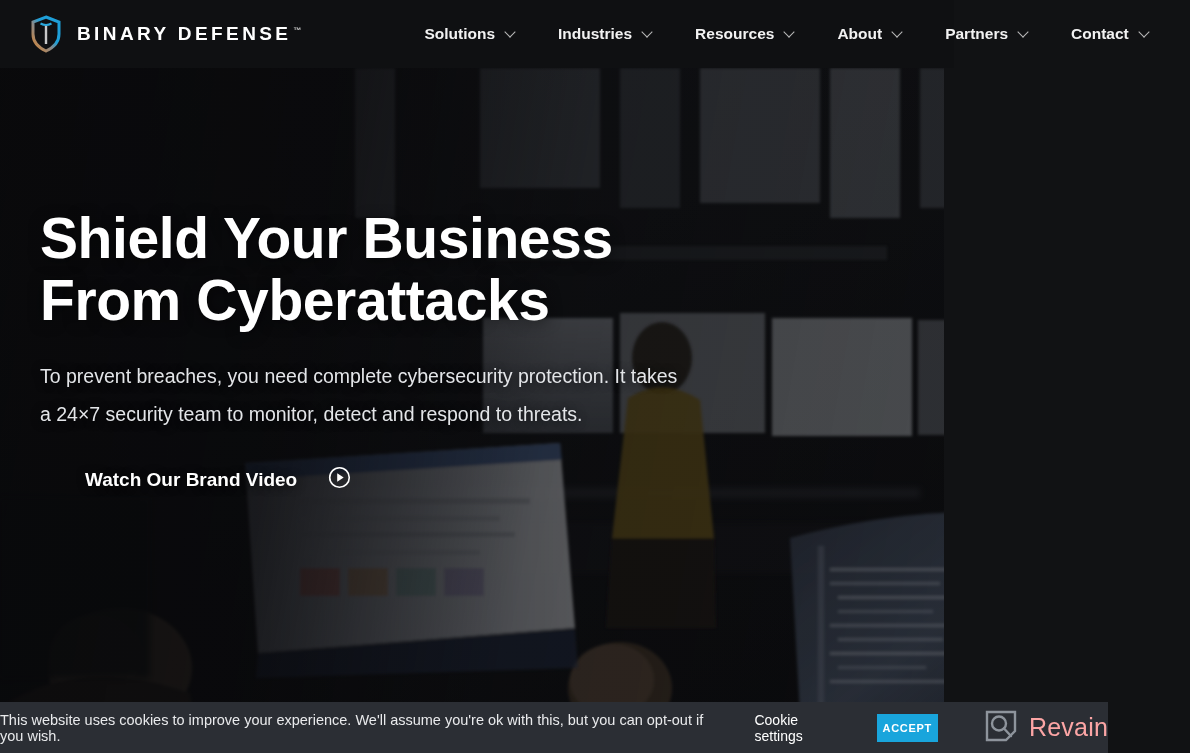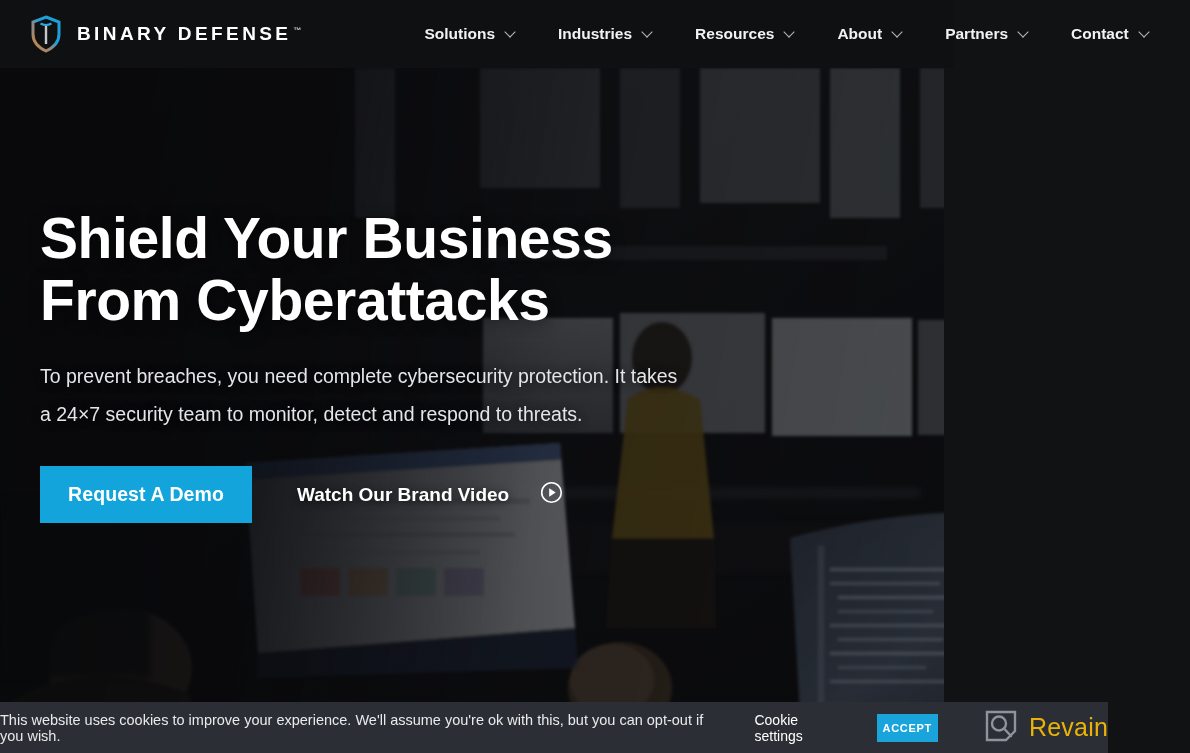--- a/index.html
+++ b/index.html
@@ -86,21 +86,21 @@
     cursor:pointer; text-decoration:none;
   }
   .cookie-accept {
     margin-left:24px; background:#19a5dc; color:#ffffff; border:0;
     font-family:inherit; font-size:11px; font-weight:bold; letter-spacing:.7px;
     padding:8px 6px; cursor:pointer;
   }
   .revain {
     display:flex; align-items:center; gap:11px; margin-left:38px;
   }
-  .revain-text { color:#eab308; font-size:25px; font-weight:500; letter-spacing:.2px; }
+  .revain-text { color:#fca5a5; font-size:25px; font-weight:500; letter-spacing:.2px; }
 </style>
 </head>
 <body>
 
 <div class="page">
 
   <div class="hero">
 
     <div class="hero-photo">
       <svg width="1190" height="634" viewBox="0 0 1190 634" style="display:block">
@@ -240,21 +240,20 @@
       </svg>
     </div>
 
     <div class="hero-scrim"></div>
 
     <div class="hero-content">
       <h1 class="hero-title">Shield Your Business
 From Cyberattacks</h1>
       <p class="hero-sub">To prevent breaches, you need complete cybersecurity protection. It takes a 24×7 security team to monitor, detect and respond to threats.</p>
       <div class="cta-row">
-        <button class="btn-demo">Request A Demo</button>
         <div class="btn-video">
           <span>Watch Our Brand Video</span>
           <span>
             <svg width="23" height="23" viewBox="0 0 24 24">
               <circle cx="12" cy="12" r="10.2" fill="none" stroke="#ffffff" stroke-width="1.7"></circle>
               <path d="M9.6 7.6 L16.4 12 L9.6 16.4 Z" fill="#ffffff"></path>
             </svg>
           </span>
         </div>
       </div>

